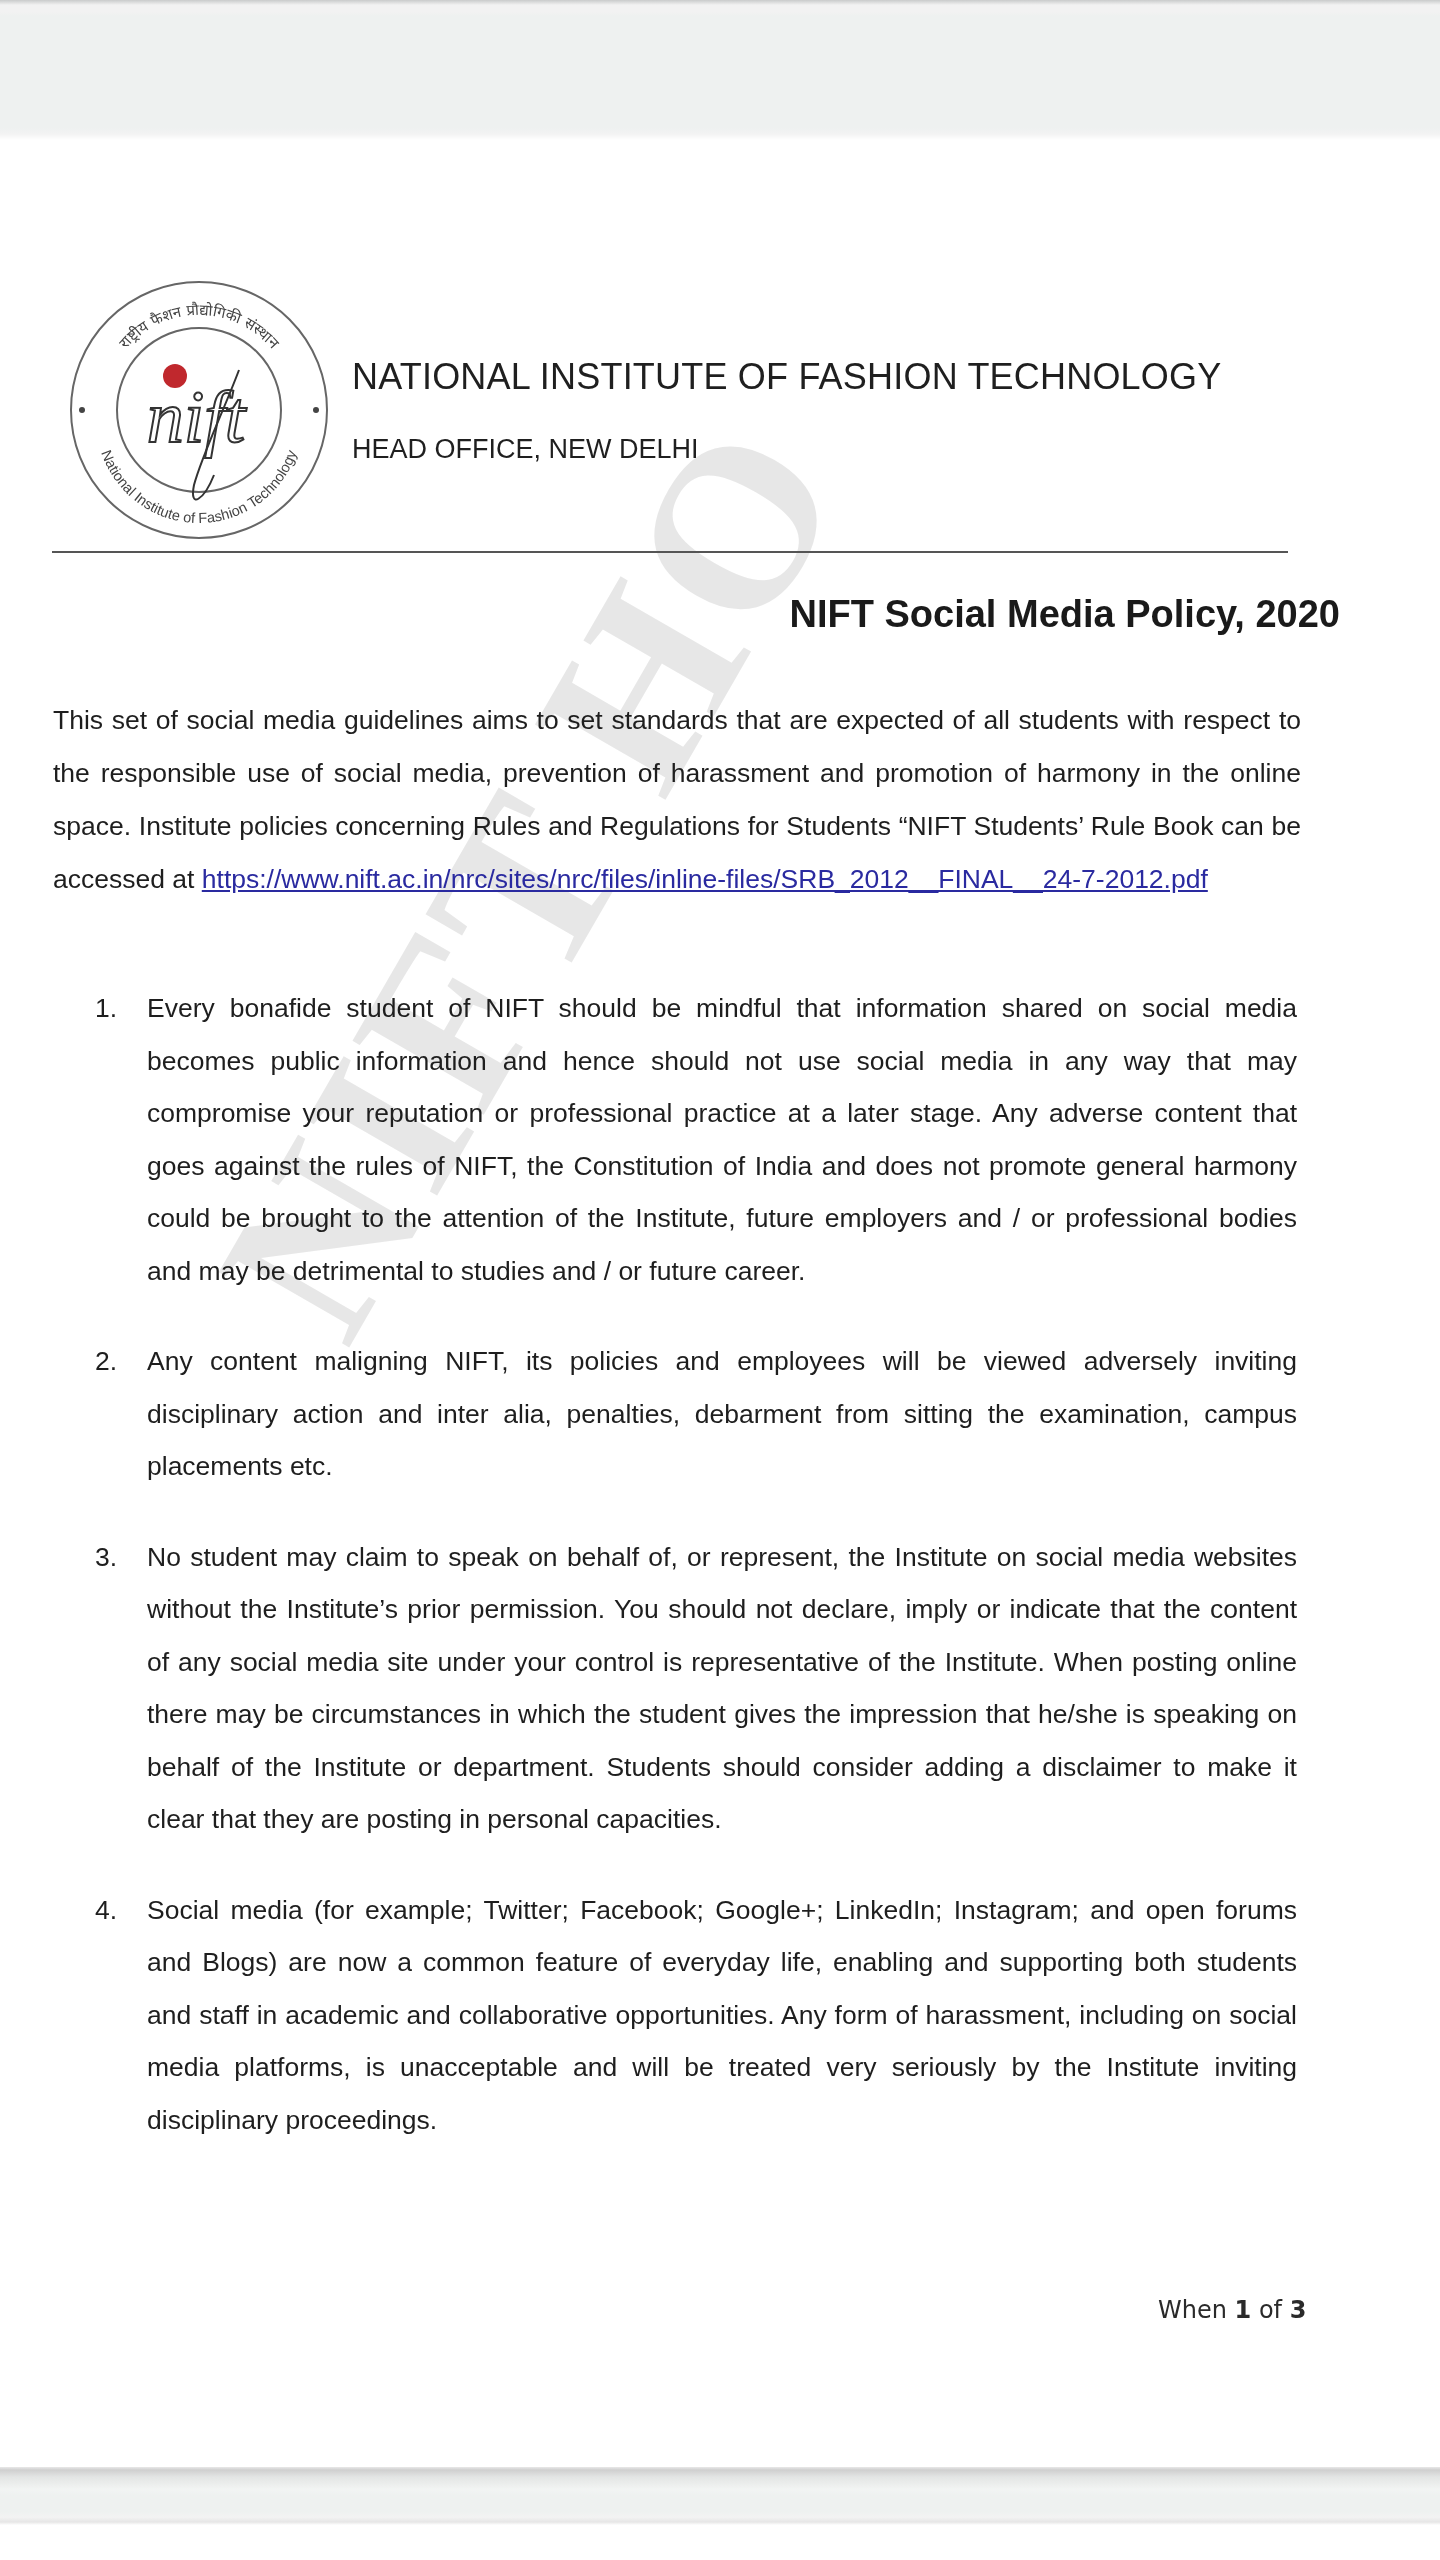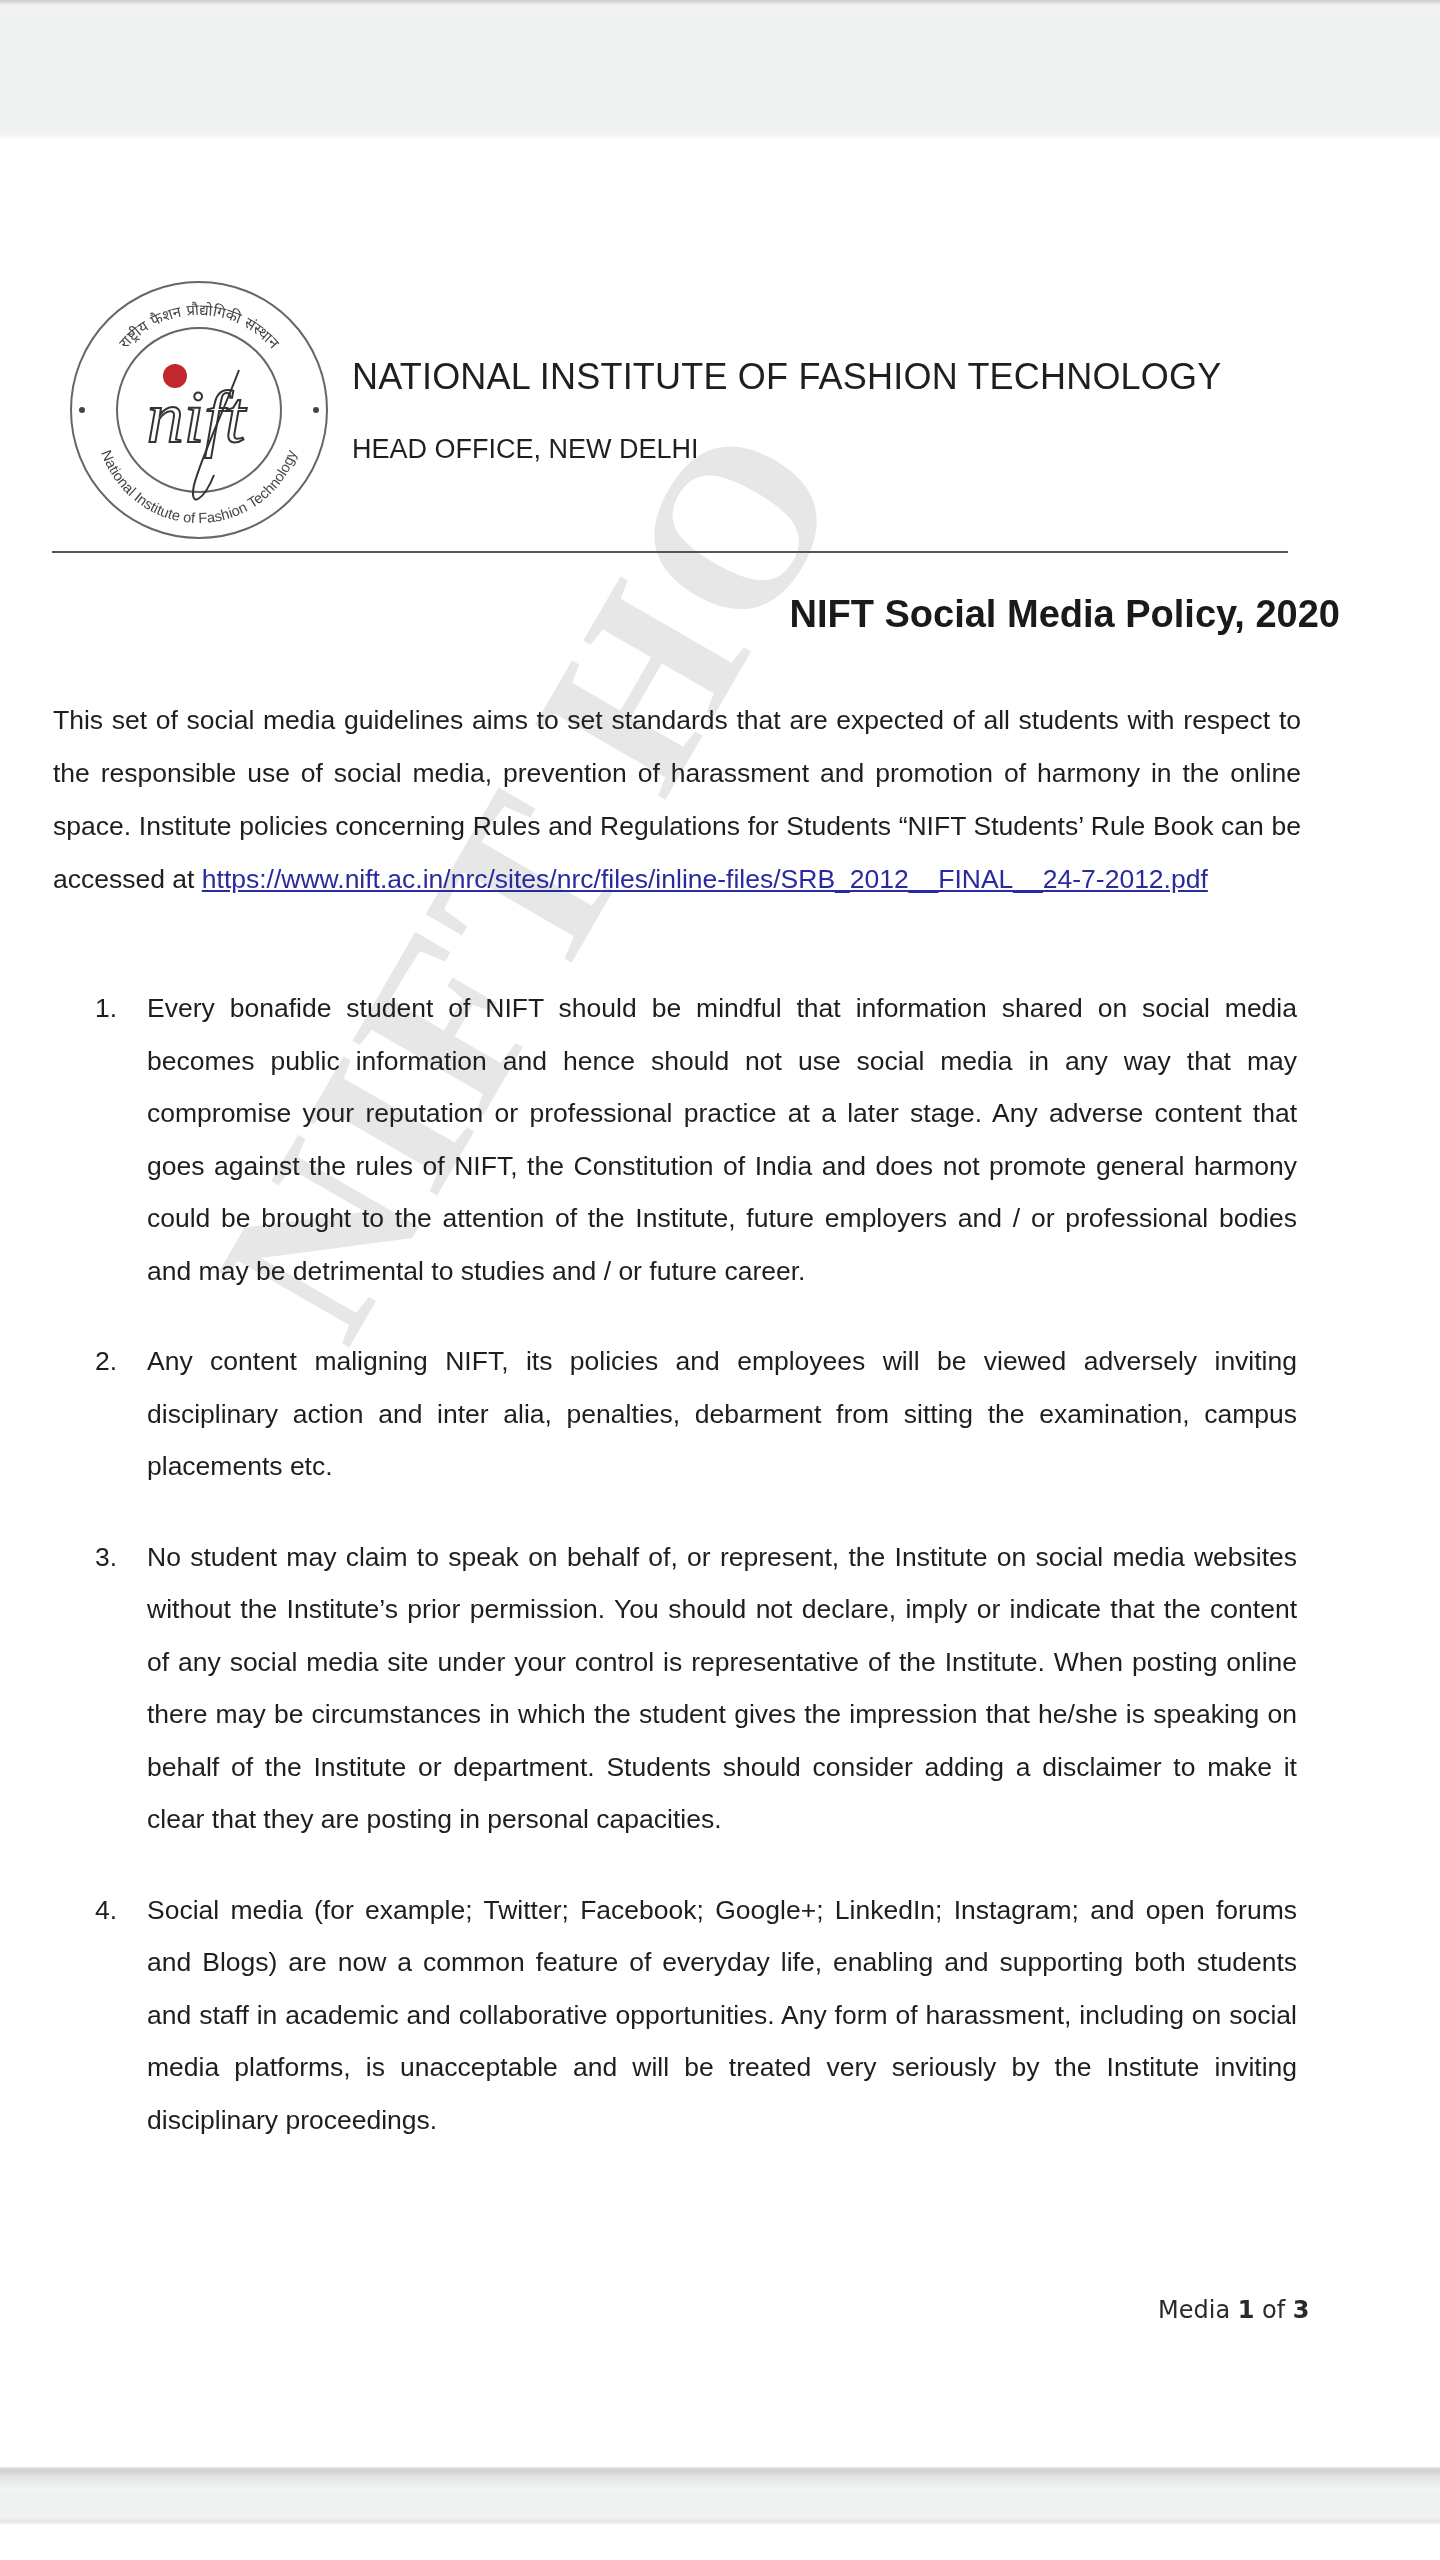--- a/index.html
+++ b/index.html
@@ -117,19 +117,19 @@
     <span class="num">3.</span>
     <span>No student may claim to speak on behalf of, or represent, the Institute on social media websites without the Institute’s prior permission. You should not declare, imply or indicate that the content of any social media site under your control is representative of the Institute. When posting online there may be circumstances in which the student gives the impression that he/she is speaking on behalf of the Institute or department. Students should consider adding a disclaimer to make it clear that they are posting in personal capacities.</span>
   </li>
   <li>
     <span class="num">4.</span>
     <span>Social media (for example; Twitter; Facebook; Google+; LinkedIn; Instagram; and open forums and Blogs) are now a common feature of everyday life, enabling and supporting both students and staff in academic and collaborative opportunities. Any form of harassment, including on social media platforms, is unacceptable and will be treated very seriously by the Institute inviting disciplinary proceedings.</span>
   </li>
 </ol>
 
 <div class="page-num">
-  <span>Media</span>
+  <span>When</span>
   <b>1</b>
   <span>of</span>
   <b>3</b>
 </div>
 
 <div class="bottom-band"></div>
 
 </body></html>

